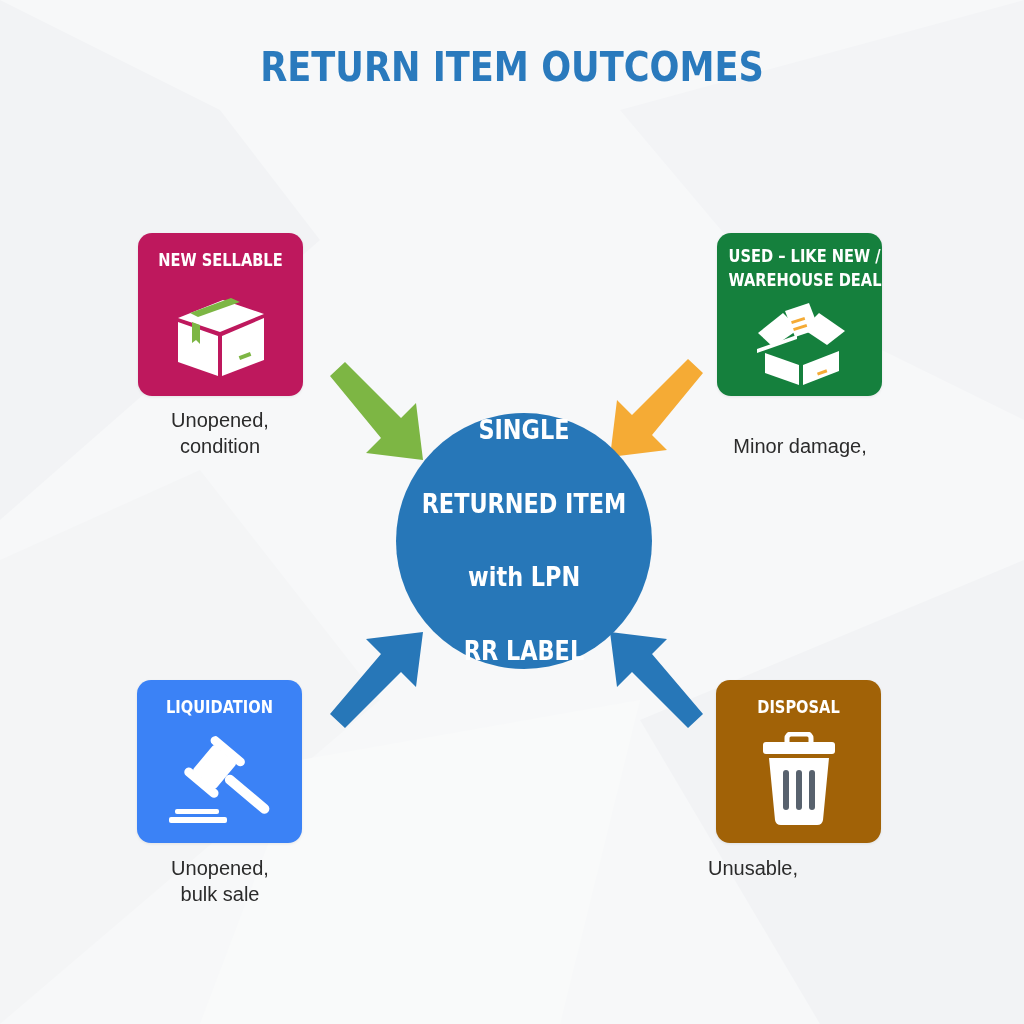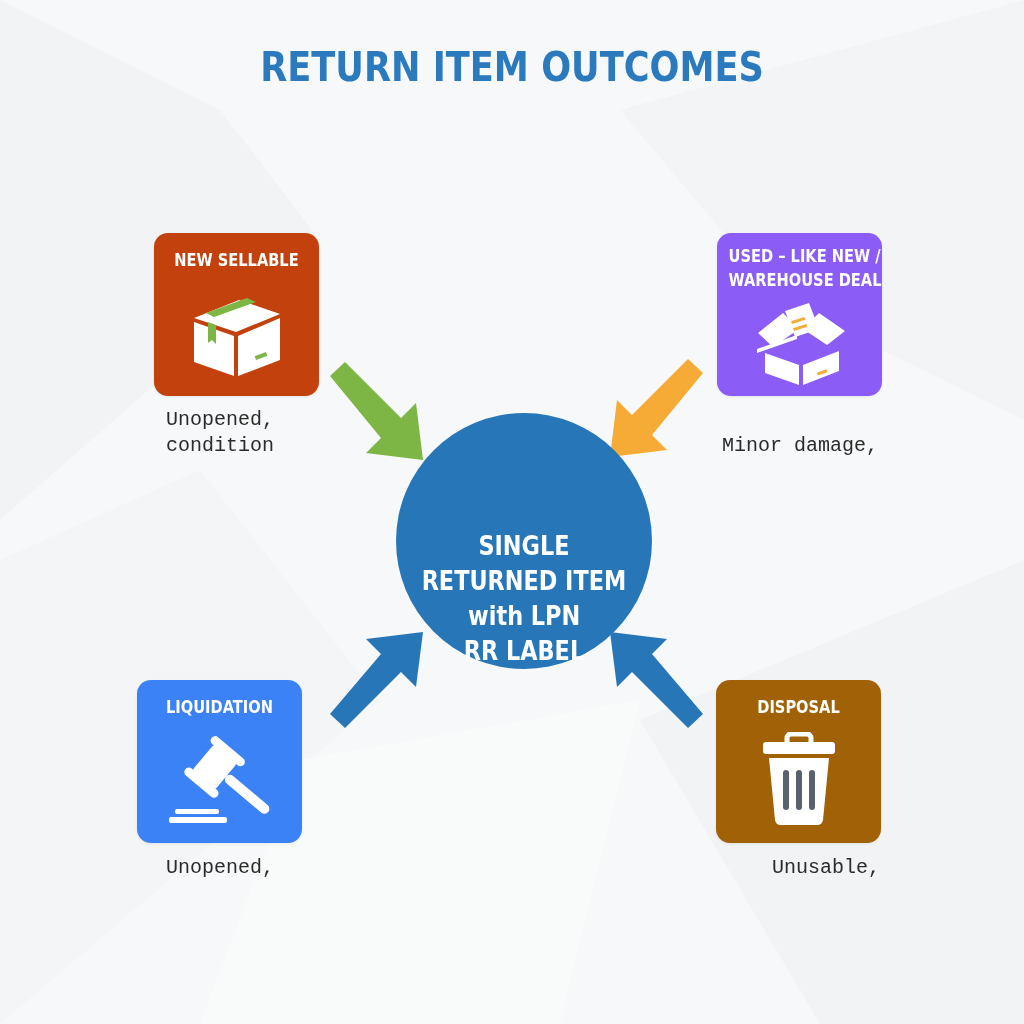--- a/index.html
+++ b/index.html
@@ -22,27 +22,27 @@
   }
   .card-title {
     position:absolute; left:0; width:100%; text-align:center;
     color:#fff; font-weight:bold; font-family:"DejaVu Sans", sans-serif;
     font-size:17px; line-height:22px; transform:scaleX(0.86);
     transform-origin:center; white-space:nowrap;
   }
   .card-icon { position:absolute; }
   .caption {
     position:absolute; width:220px; text-align:center;
-    font-family:Liberation Mono, monospace; font-size:20px; line-height:26px;
+    font-family:Liberation Sans, sans-serif; font-size:20px; line-height:26px;
     color:#2b2b2b; z-index:2;
   }
   .center {
     position:absolute; left:396px; top:413px; width:256px; height:256px;
     border-radius:50%; background:#2777b8; z-index:2;
-    display:flex; flex-direction:column; align-items:center; justify-content:flex-end;
+    display:flex; flex-direction:column; align-items:center; justify-content:space-between;
   }
   .center-line {
     color:#fff; font-weight:bold; font-family:"DejaVu Sans", sans-serif;
     font-size:26px; line-height:35px; transform:scaleX(0.86); white-space:nowrap;
   }
   .arrow { position:absolute; z-index:1; }
 </style>
 </head>
 <body>
 
@@ -69,37 +69,37 @@
   <polygon points="105,84 90,98 34,42 19,57 12,2 69,9 54,24" fill="#2777b8"></polygon>
 </svg>
 
 <div class="center">
   <div class="center-line">SINGLE</div>
   <div class="center-line">RETURNED ITEM</div>
   <div class="center-line">with LPN</div>
   <div class="center-line">RR LABEL</div>
 </div>
 
-<div class="card" style="left:138px;top:233px;background:#c2410c;margin-left:16px;">
+<div class="card" style="left:138px;top:233px;background:#be185d;">
   <div class="card-title" style="top:16px;">NEW SELLABLE</div>
   <svg class="card-icon" style="left:38px;top:55px;" width="90" height="90" viewBox="0 0 90 90">
     <polygon points="2,30 47,12 88,26 44,44" fill="#fff"></polygon>
     <polygon points="2,34 42,48 42,88 2,74" fill="#fff"></polygon>
     <polygon points="46,48 88,30 88,72 46,88" fill="#fff"></polygon>
     <polygon points="14,25 55,10 64,14 22,29" fill="#7db644"></polygon>
     <polygon points="16,34 24,37 24,56 20,52 16,55" fill="#7db644"></polygon>
     <rect x="63" y="66" width="12" height="4" fill="#7db644" transform="rotate(-20 69 68)"></rect>
   </svg>
 </div>
 <div class="caption" style="left:110px;top:407px;">
   <div>Unopened,</div>
   <div>condition</div>
 </div>
 
-<div class="card" style="left:717px;top:233px;background:#8b5cf6;">
+<div class="card" style="left:717px;top:233px;background:#15803d;">
   <div class="card-title" style="top:12px;">USED – LIKE NEW /</div>
   <div class="card-title" style="top:36px;">WAREHOUSE DEAL</div>
   <svg class="card-icon" style="left:38px;top:66px;" width="92" height="86" viewBox="0 0 92 86">
     <polygon points="3,34 28,14 44,30 18,48" fill="#fff"></polygon>
     <polygon points="48,30 64,14 90,32 72,46" fill="#fff"></polygon>
     <polygon points="30,12 54,4 64,30 40,38" fill="#fff"></polygon>
     <rect x="36" y="20" width="14" height="3" fill="#f5ab35" transform="rotate(-18 43 21)"></rect>
     <rect x="38" y="27" width="14" height="3" fill="#f5ab35" transform="rotate(-18 45 28)"></rect>
     <polygon points="2,50 42,36 42,40 2,54" fill="#fff"></polygon>
     <polygon points="10,54 44,66 44,86 10,74" fill="#fff"></polygon>
@@ -120,28 +120,29 @@
       <rect x="24" y="6" width="42" height="9" rx="4.5" fill="#fff"></rect>
       <rect x="24" y="47" width="42" height="9" rx="4.5" fill="#fff"></rect>
       <rect x="60" y="26" width="55" height="10" rx="5" fill="#fff"></rect>
     </g>
     <rect x="8" y="74" width="44" height="5" rx="2" fill="#fff"></rect>
     <rect x="2" y="82" width="58" height="6" rx="2" fill="#fff"></rect>
   </svg>
 </div>
 <div class="caption" style="left:110px;top:855px;">
   <div>Unopened,</div>
+  <div>bulk sale</div>
 </div>
 
 <div class="card" style="left:716px;top:680px;background:#a16207;">
   <div class="card-title" style="top:16px;">DISPOSAL</div>
   <svg class="card-icon" style="left:47px;top:52px;" width="72" height="94" viewBox="0 0 72 94">
     <path d="M24,10 v-4 a4,4 0 0 1 4,-4 h16 a4,4 0 0 1 4,4 v4" fill="none" stroke="#fff" stroke-width="5"></path>
     <rect x="0" y="10" width="72" height="12" rx="3" fill="#fff"></rect>
     <path d="M6,26 h60 l-6,62 a6,6 0 0 1 -6,5 h-36 a6,6 0 0 1 -6,-5 z" fill="#fff"></path>
     <rect x="20" y="38" width="6" height="40" rx="3" fill="#58626e"></rect>
     <rect x="33" y="38" width="6" height="40" rx="3" fill="#58626e"></rect>
     <rect x="46" y="38" width="6" height="40" rx="3" fill="#58626e"></rect>
   </svg>
 </div>
-<div class="caption" style="left:716px;top:855px;">
+<div class="caption" style="left:643px;top:855px;">
   <div>Unusable,</div>
 </div>
 
 </body></html>

